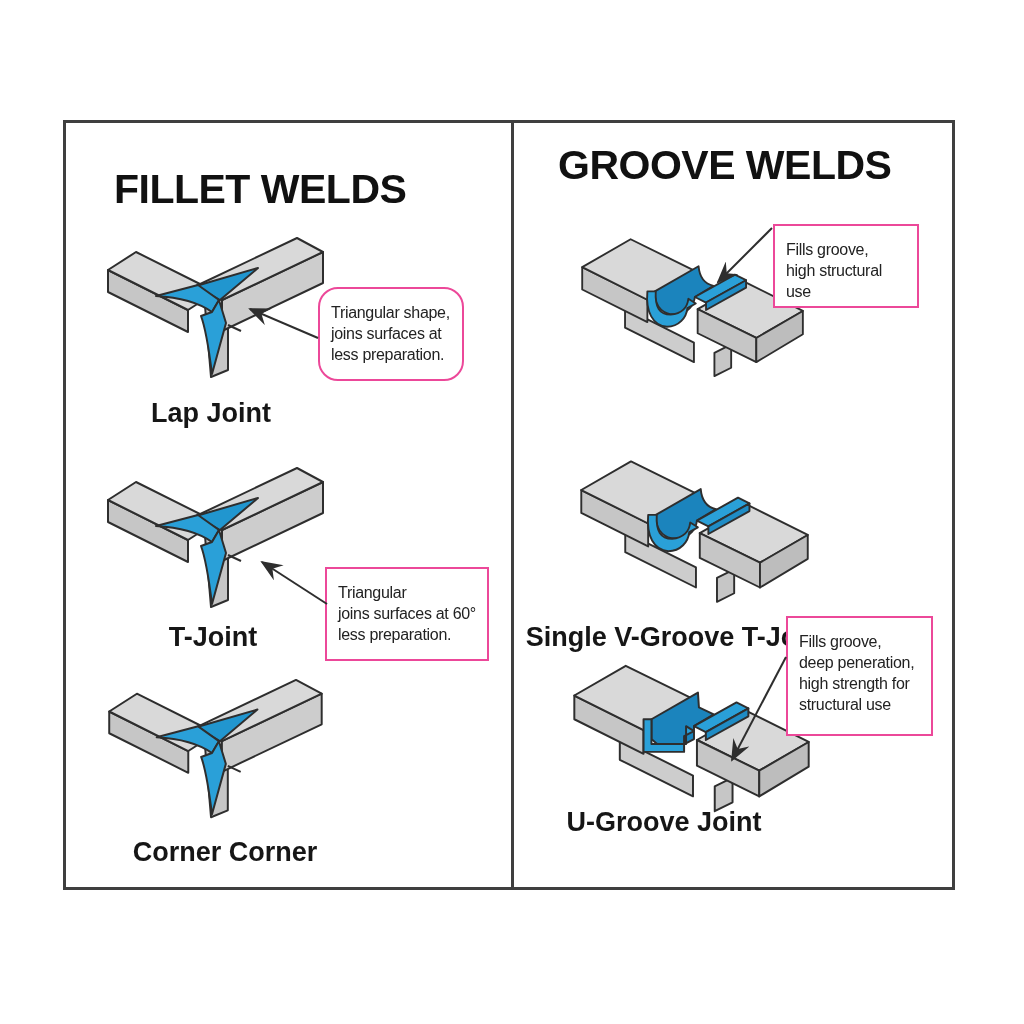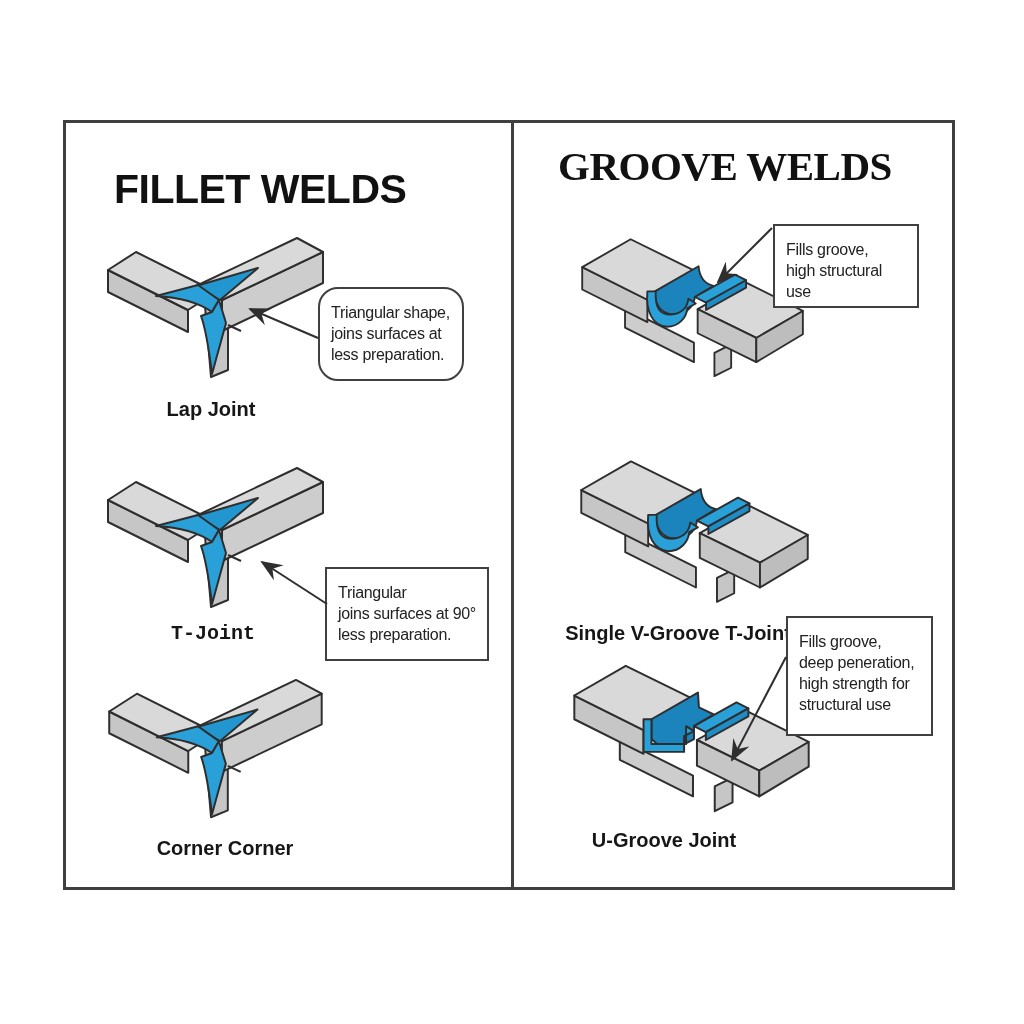--- a/index.html
+++ b/index.html
@@ -13,40 +13,40 @@
   }
   .divider{
     position:absolute;left:445px;top:0;width:3px;height:100%;background:#3f3f3f;
   }
   .panel-title{
     position:absolute;font-weight:700;font-size:41px;letter-spacing:-0.5px;color:#111;
     white-space:nowrap;
   }
   .illus{position:absolute;}
   .joint-label{
-    position:absolute;transform:translateX(-50%);font-weight:700;font-size:20px;color:#161616;
+    position:absolute;transform:translateX(-50%);font-weight:700;font-size:27px;color:#161616;
     white-space:nowrap;
   }
   .callout{
-    position:absolute;border:2px solid #404040;background:#ffffff;box-sizing:border-box;
+    position:absolute;border:2px solid #ec4899;background:#ffffff;box-sizing:border-box;
     padding:13px 11px;font-size:16px;line-height:1.32;letter-spacing:-0.3px;color:#222;
     white-space:pre;
   }
   .arrow{position:absolute;overflow:visible;}
 </style>
 </head>
 <body>
 
 <div class="canvas">
   <div class="frame">
     <div class="divider"></div>
   </div>
 
   <div class="panel-title" style="left:114px;top:142px;margin-top:24px;">FILLET WELDS</div>
-  <div class="panel-title" style="left:558px;top:142px;font-family:Liberation Serif, serif;">GROOVE WELDS</div>
+  <div class="panel-title" style="left:558px;top:142px;">GROOVE WELDS</div>
 
   <svg class="illus" style="left:92px;top:228px;" width="240" height="170" viewBox="0 0 240 170">
     <g stroke="#2e2e2e" stroke-width="2" stroke-linejoin="round">
       <polygon points="113,78 136,90 136,142 119,149" fill="#c6c6c6"></polygon>
       <polygon points="16,42 96,82 96,104 16,64" fill="#c6c6c6"></polygon>
       <polygon points="16,42 44,24 124,64 96,82" fill="#d9d9d9"></polygon>
       <polygon points="130,72 231,24 231,55 130,103" fill="#cdcdcd"></polygon>
       <polygon points="104,58 205,10 231,24 130,72" fill="#d9d9d9"></polygon>
       <polyline points="136,97 149,103" fill="none"></polyline>
       <polygon points="104,58 166,40 128,72" fill="#2196cf"></polygon>
@@ -125,30 +125,30 @@
       <polygon points="150,89 213,120 213,146 150,115" fill="#c6c6c6"></polygon>
       <polygon points="213,120 263,91 263,116 213,146" fill="#bdbdbd"></polygon>
       <path d="M104,68 L151,41 L152,56 L167,63 L147,75 L147,88 L134,95 L112,95 L104,88 Z" fill="#1b84bd"></path>
       <polygon points="147,75 190,51 202,57 159,81" fill="#2aa0d8"></polygon>
       <polygon points="159,81 202,57 202,65 159,89" fill="#1f8cc5"></polygon>
       <path d="M96,68 L96,101 L137,101 L137,85 L147,80 L139,75 L139,93 L104,93 L104,68 Z" fill="#2aa0d8"></path>
     </g>
   </svg>
 
   <div class="joint-label" style="left:211px;top:398px;">Lap Joint</div>
-  <div class="joint-label" style="left:213px;top:622px;font-family:Liberation Mono, monospace;">T-Joint</div>
+  <div class="joint-label" style="left:213px;top:622px;">T-Joint</div>
   <div class="joint-label" style="left:225px;top:837px;">Corner Corner</div>
   <div class="joint-label" style="left:678px;top:622px;">Single V-Groove T-Joint</div>
-  <div class="joint-label" style="left:664px;top:829px;">U-Groove Joint</div>
+  <div class="joint-label" style="left:664px;top:807px;">U-Groove Joint</div>
 
   <div class="callout" style="left:318px;top:287px;width:146px;height:94px;border-radius:20px;">Triangular shape,
 joins surfaces at
 less preparation.</div>
   <div class="callout" style="left:325px;top:567px;width:164px;height:94px;">Triangular
-joins surfaces at 90°
+joins surfaces at 60°
 less preparation.</div>
   <div class="callout" style="left:773px;top:224px;width:146px;height:84px;">Fills groove,
 high structural
 use</div>
   <div class="callout" style="left:786px;top:616px;width:147px;height:120px;">Fills groove,
 deep peneration,
 high strength for
 structural use</div>
 
   <svg class="arrow" style="left:238px;top:298px;" width="90" height="52">

